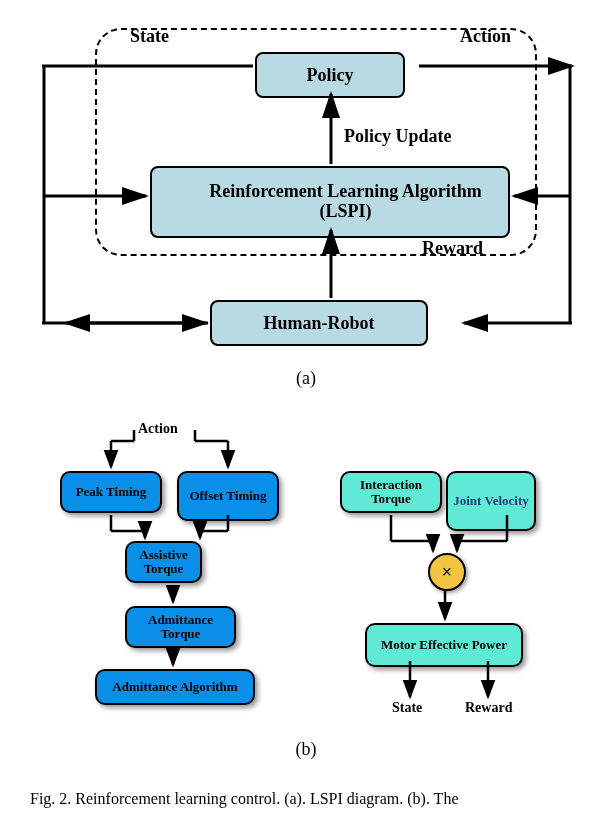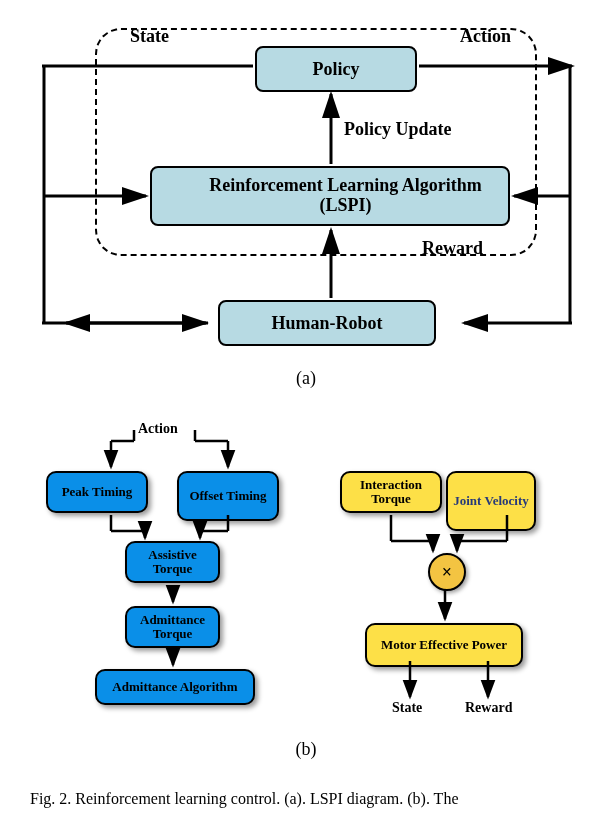--- a/index.html
+++ b/index.html
@@ -34,28 +34,28 @@
     border: 2px solid #000;
     border-radius: 8px;
     background: #b7dae3;
     text-align: center;
     font-weight: bold;
     display: flex;
     align-items: center;
     justify-content: center;
     box-sizing: border-box;
   }
-  #policy { left: 225px; top: 26px; width: 162px; height: 46px; font-size: 18px; }
-  #lspi   { left: 120px; top: 146px; width: 360px; height: 60px; font-size: 18px; line-height: 1.1; padding-left: 31px; }
-  #hr     { left: 188px; top: 280px; width: 218px; height: 46px; font-size: 18px; }
+  #policy { left: 225px; top: 32px; width: 150px; height: 46px; font-size: 18px; }
+  #lspi   { left: 120px; top: 146px; width: 360px; height: 72px; font-size: 18px; line-height: 1.1; padding-left: 31px; }
+  #hr     { left: 180px; top: 280px; width: 218px; height: 46px; font-size: 18px; }
 
   .lbl { position: absolute; font-weight: bold; font-size: 18px; }
   #lbl-state  { left: 100px; top: 6px; }
   #lbl-action { left: 430px; top: 6px; }
-  #lbl-pu     { left: 314px; top: 99px; }
+  #lbl-pu     { left: 314px; top: 106px; }
   #lbl-reward { left: 392px; top: 218px; }
 
   
   .arrow-svg { position: absolute; left: 0; top: 0; width: 552px; height: 340px; pointer-events: none; }
 
   
   .sublabel { text-align: center; font-size: 18px; margin: 8px 0 22px; }
 
   
   .figb {
@@ -72,26 +72,26 @@
     font-weight: bold;
     font-size: 13px;
     display: flex;
     align-items: center;
     justify-content: center;
     box-sizing: border-box;
     color: #000;
     line-height: 1.1;
   }
   .bg-blue { background: #0a8fe8; box-shadow: 3px 3px 5px rgba(0,0,0,0.4); }
-  .bg-yellow { background: #fde047; box-shadow: 3px 3px 5px rgba(0,0,0,0.4); }
-
-  #peak   { left: 16px;  top: 60px;  width: 102px; height: 42px; }
+  .bg-yellow { background: #5eead4; box-shadow: 3px 3px 5px rgba(0,0,0,0.4); }
+
+  #peak   { left: 30px;  top: 60px;  width: 102px; height: 42px; }
   #offset { left: 147px; top: 60px;  width: 102px; height: 50px; }
-  #assist { left: 95px;  top: 130px; width: 95px;  height: 42px; }
-  #admt   { left: 95px;  top: 195px; width: 95px;  height: 42px; }
+  #assist { left: 95px;  top: 130px; width: 77px;  height: 42px; }
+  #admt   { left: 95px;  top: 195px; width: 111px;  height: 42px; }
   #admc   { left: 65px;  top: 258px; width: 160px; height: 36px; }
 
   #itorq  { left: 310px; top: 60px;  width: 102px; height: 42px; }
   #jvel   { left: 416px; top: 60px;  width: 90px;  height: 60px; color: #273a7a; }
   #mep    { left: 335px; top: 212px; width: 158px; height: 44px; }
 
   .mult {
     position: absolute;
     left: 398px; top: 142px;
     width: 34px; height: 34px;

